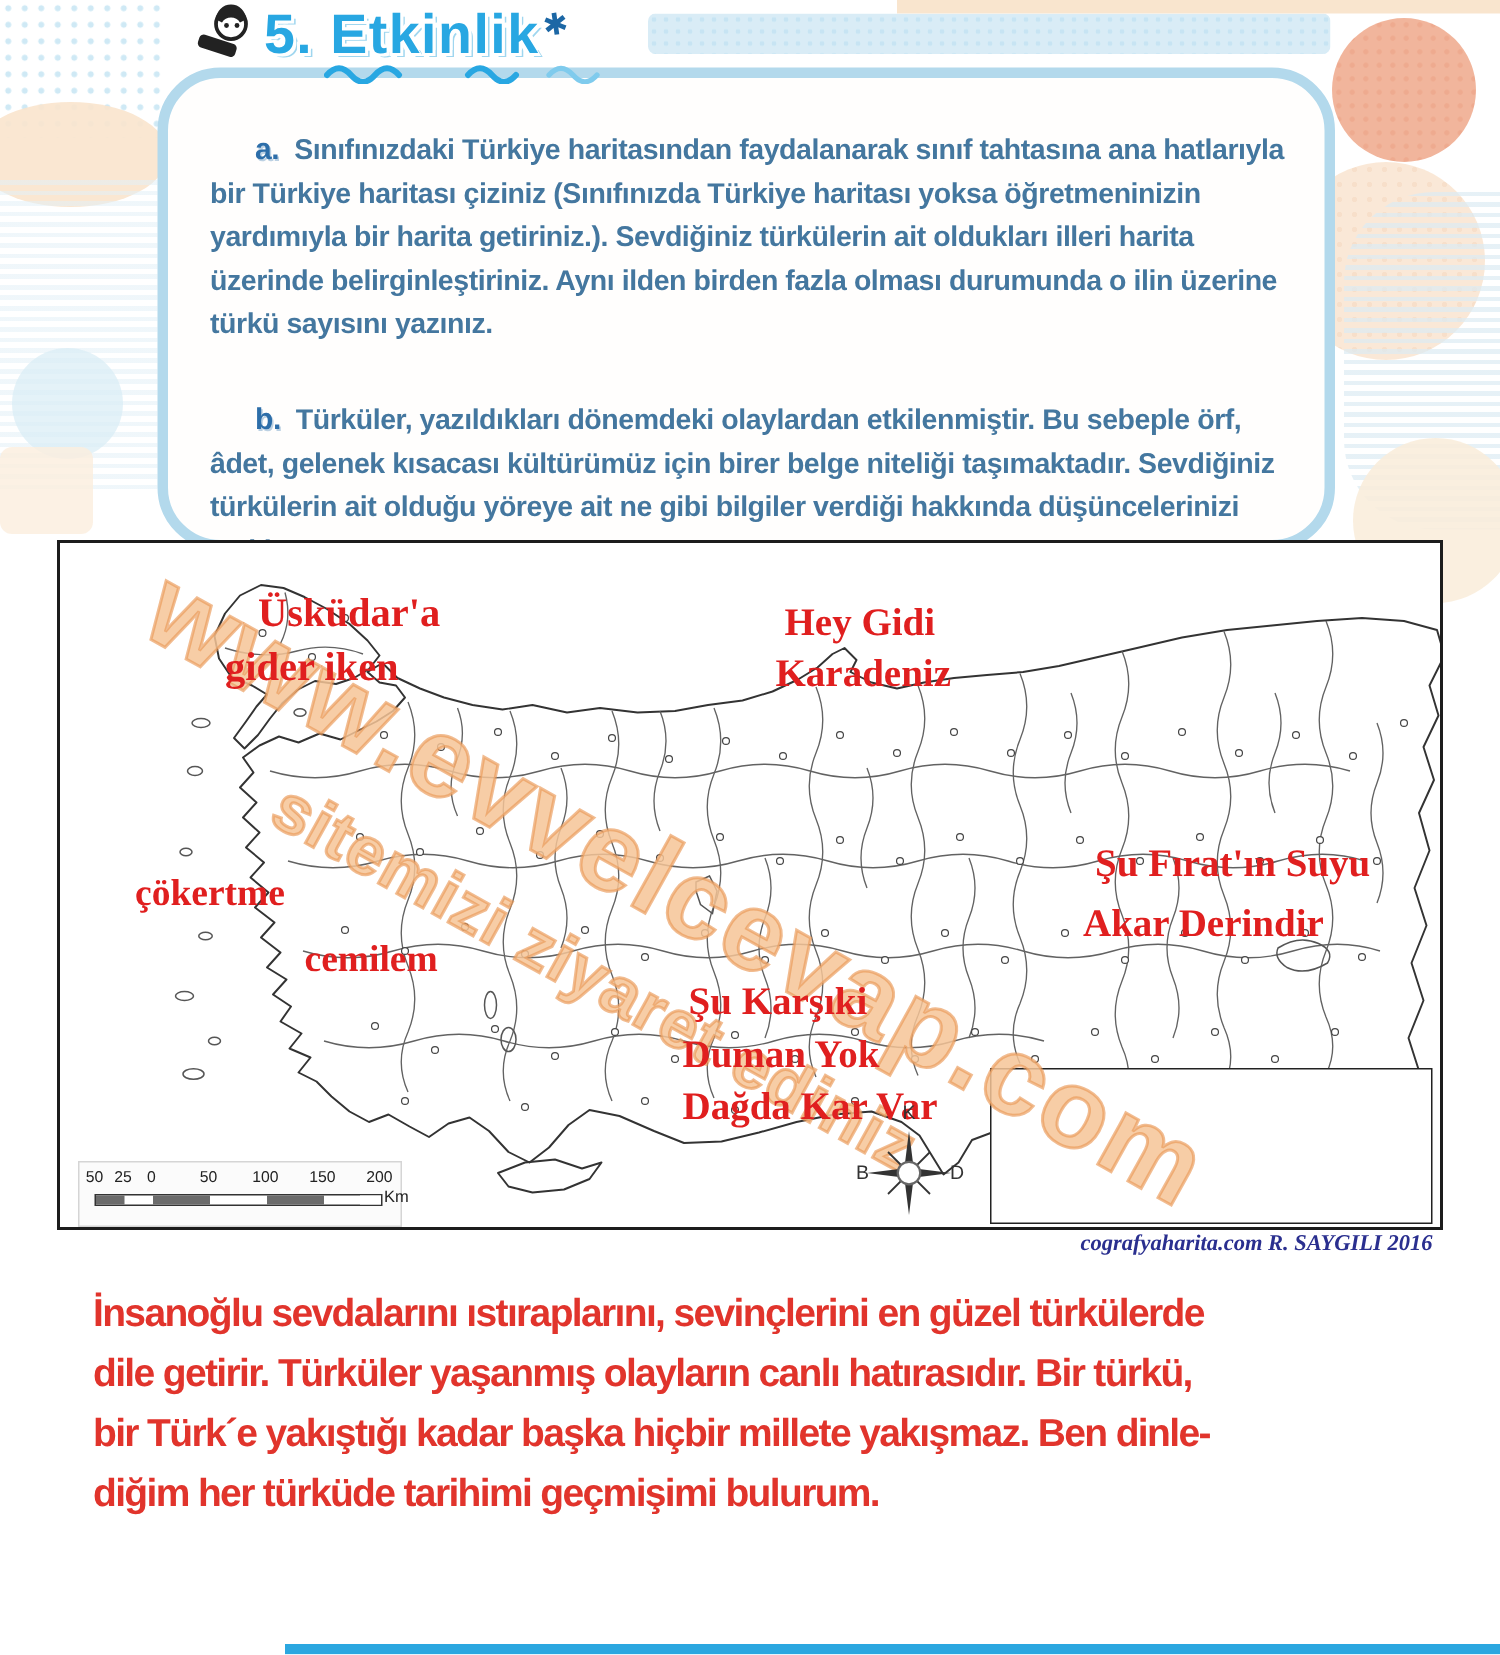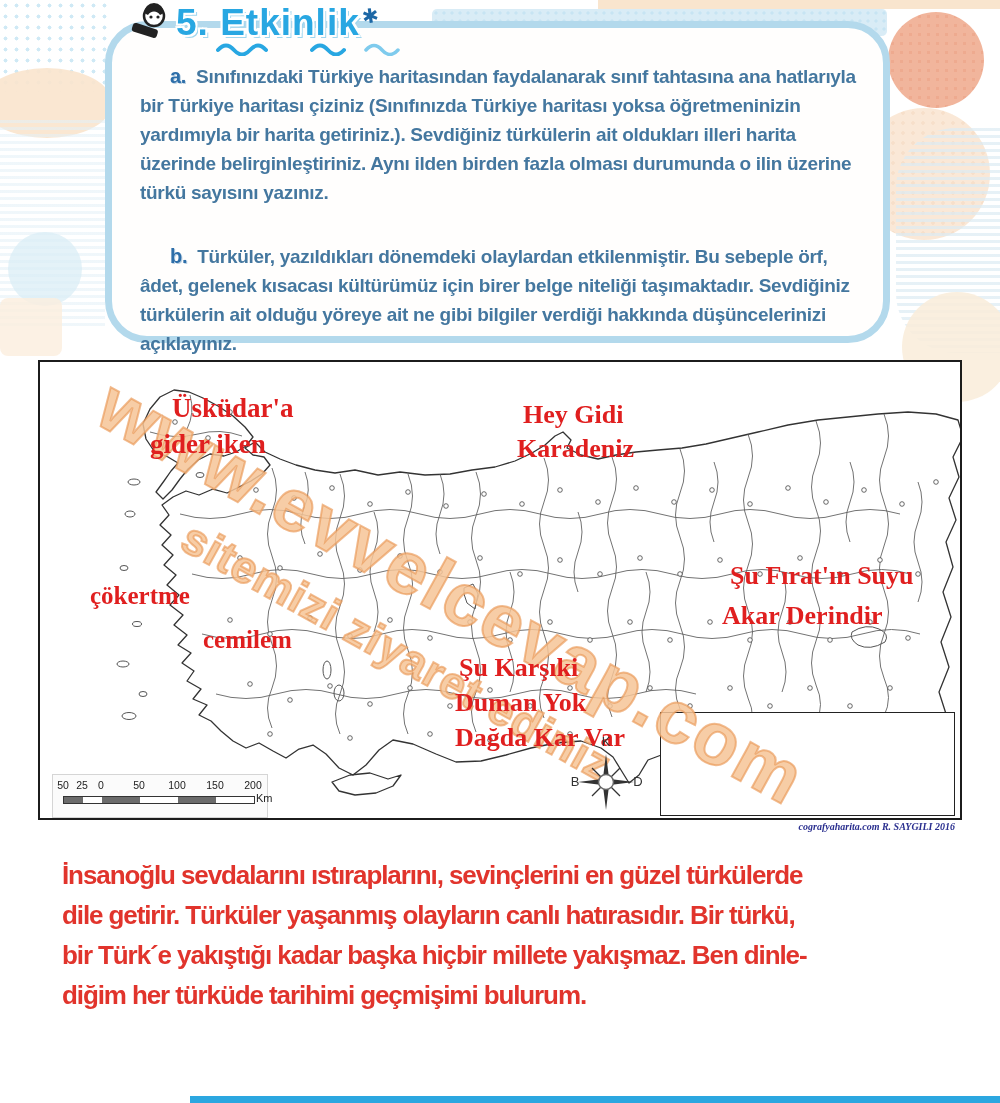--- a/index.html
+++ b/index.html
@@ -27,21 +27,21 @@
   .circ-cream-r{left:902px;top:292px;width:110px;height:110px;border-radius:50%;background:#f9ecd9;opacity:.85;}
 
   
   #header{position:absolute;left:130px;top:2px;z-index:3;display:flex;align-items:flex-start;}
   #activity-title{font-weight:800;font-size:37px;letter-spacing:1px;color:#28a7e2;transform:rotate(-2deg);
     text-shadow:-2px -2px 0 #fff,2px -2px 0 #fff,-2px 2px 0 #fff,2px 2px 0 #fff,3px 3px 0 #9fd6ef;}
   #title-star{font-size:20px;color:#1c67a5;margin-left:2px;margin-top:2px;transform:rotate(-8deg);}
   .title-waves{position:absolute;left:40px;top:38px;}
 
   
-  #card{position:absolute;left:105px;top:21px;width:785px;height:322px;z-index:1;
+  #card{position:absolute;left:105px;top:45px;width:785px;height:322px;z-index:1;
     background:#fffefd;border:7px solid #b3d9ec;border-radius:42px;box-sizing:border-box;}
   #card p{margin:0;padding:0 24px 0 28px;color:#44779f;font-weight:bold;font-size:19px;
     line-height:29px;letter-spacing:-0.3px;text-indent:30px;}
   #card p.first{margin-top:34px;}
   #card p.second{margin-top:35px;}
   .marker{color:#2d6ea9;font-weight:bold;font-size:20px;padding-right:10px;
     text-shadow:1px 1px 0 rgba(160,190,215,.7);}
 
   
   #map{position:absolute;left:38px;top:360px;width:924px;height:460px;background:#fff;
@@ -76,21 +76,21 @@
 
   
   #compass{position:absolute;left:528px;top:368px;z-index:3;}
 
   
   #legend-box{position:absolute;left:620px;top:350px;width:295px;height:104px;
     border:1.5px solid #222;background:#fff;z-index:1;box-sizing:border-box;}
 
   
   #attribution{position:absolute;right:45px;top:821px;z-index:2;font-family:"Liberation Serif",serif;
-    font-style:italic;font-weight:bold;font-size:10px;color:#2a2f8f;}
+    font-style:italic;font-weight:bold;font-size:15px;color:#2a2f8f;}
 
   
   #quote{position:absolute;left:62px;top:855px;width:900px;color:#e1342c;font-weight:bold;
     font-size:26px;letter-spacing:-1.1px;line-height:40px;z-index:1;}
   #quote div{white-space:nowrap;}
 
   
   #footer-bar{position:absolute;left:190px;right:0;bottom:0;height:7px;background:#2ba7e0;z-index:4;}
 </style>
 </head>

